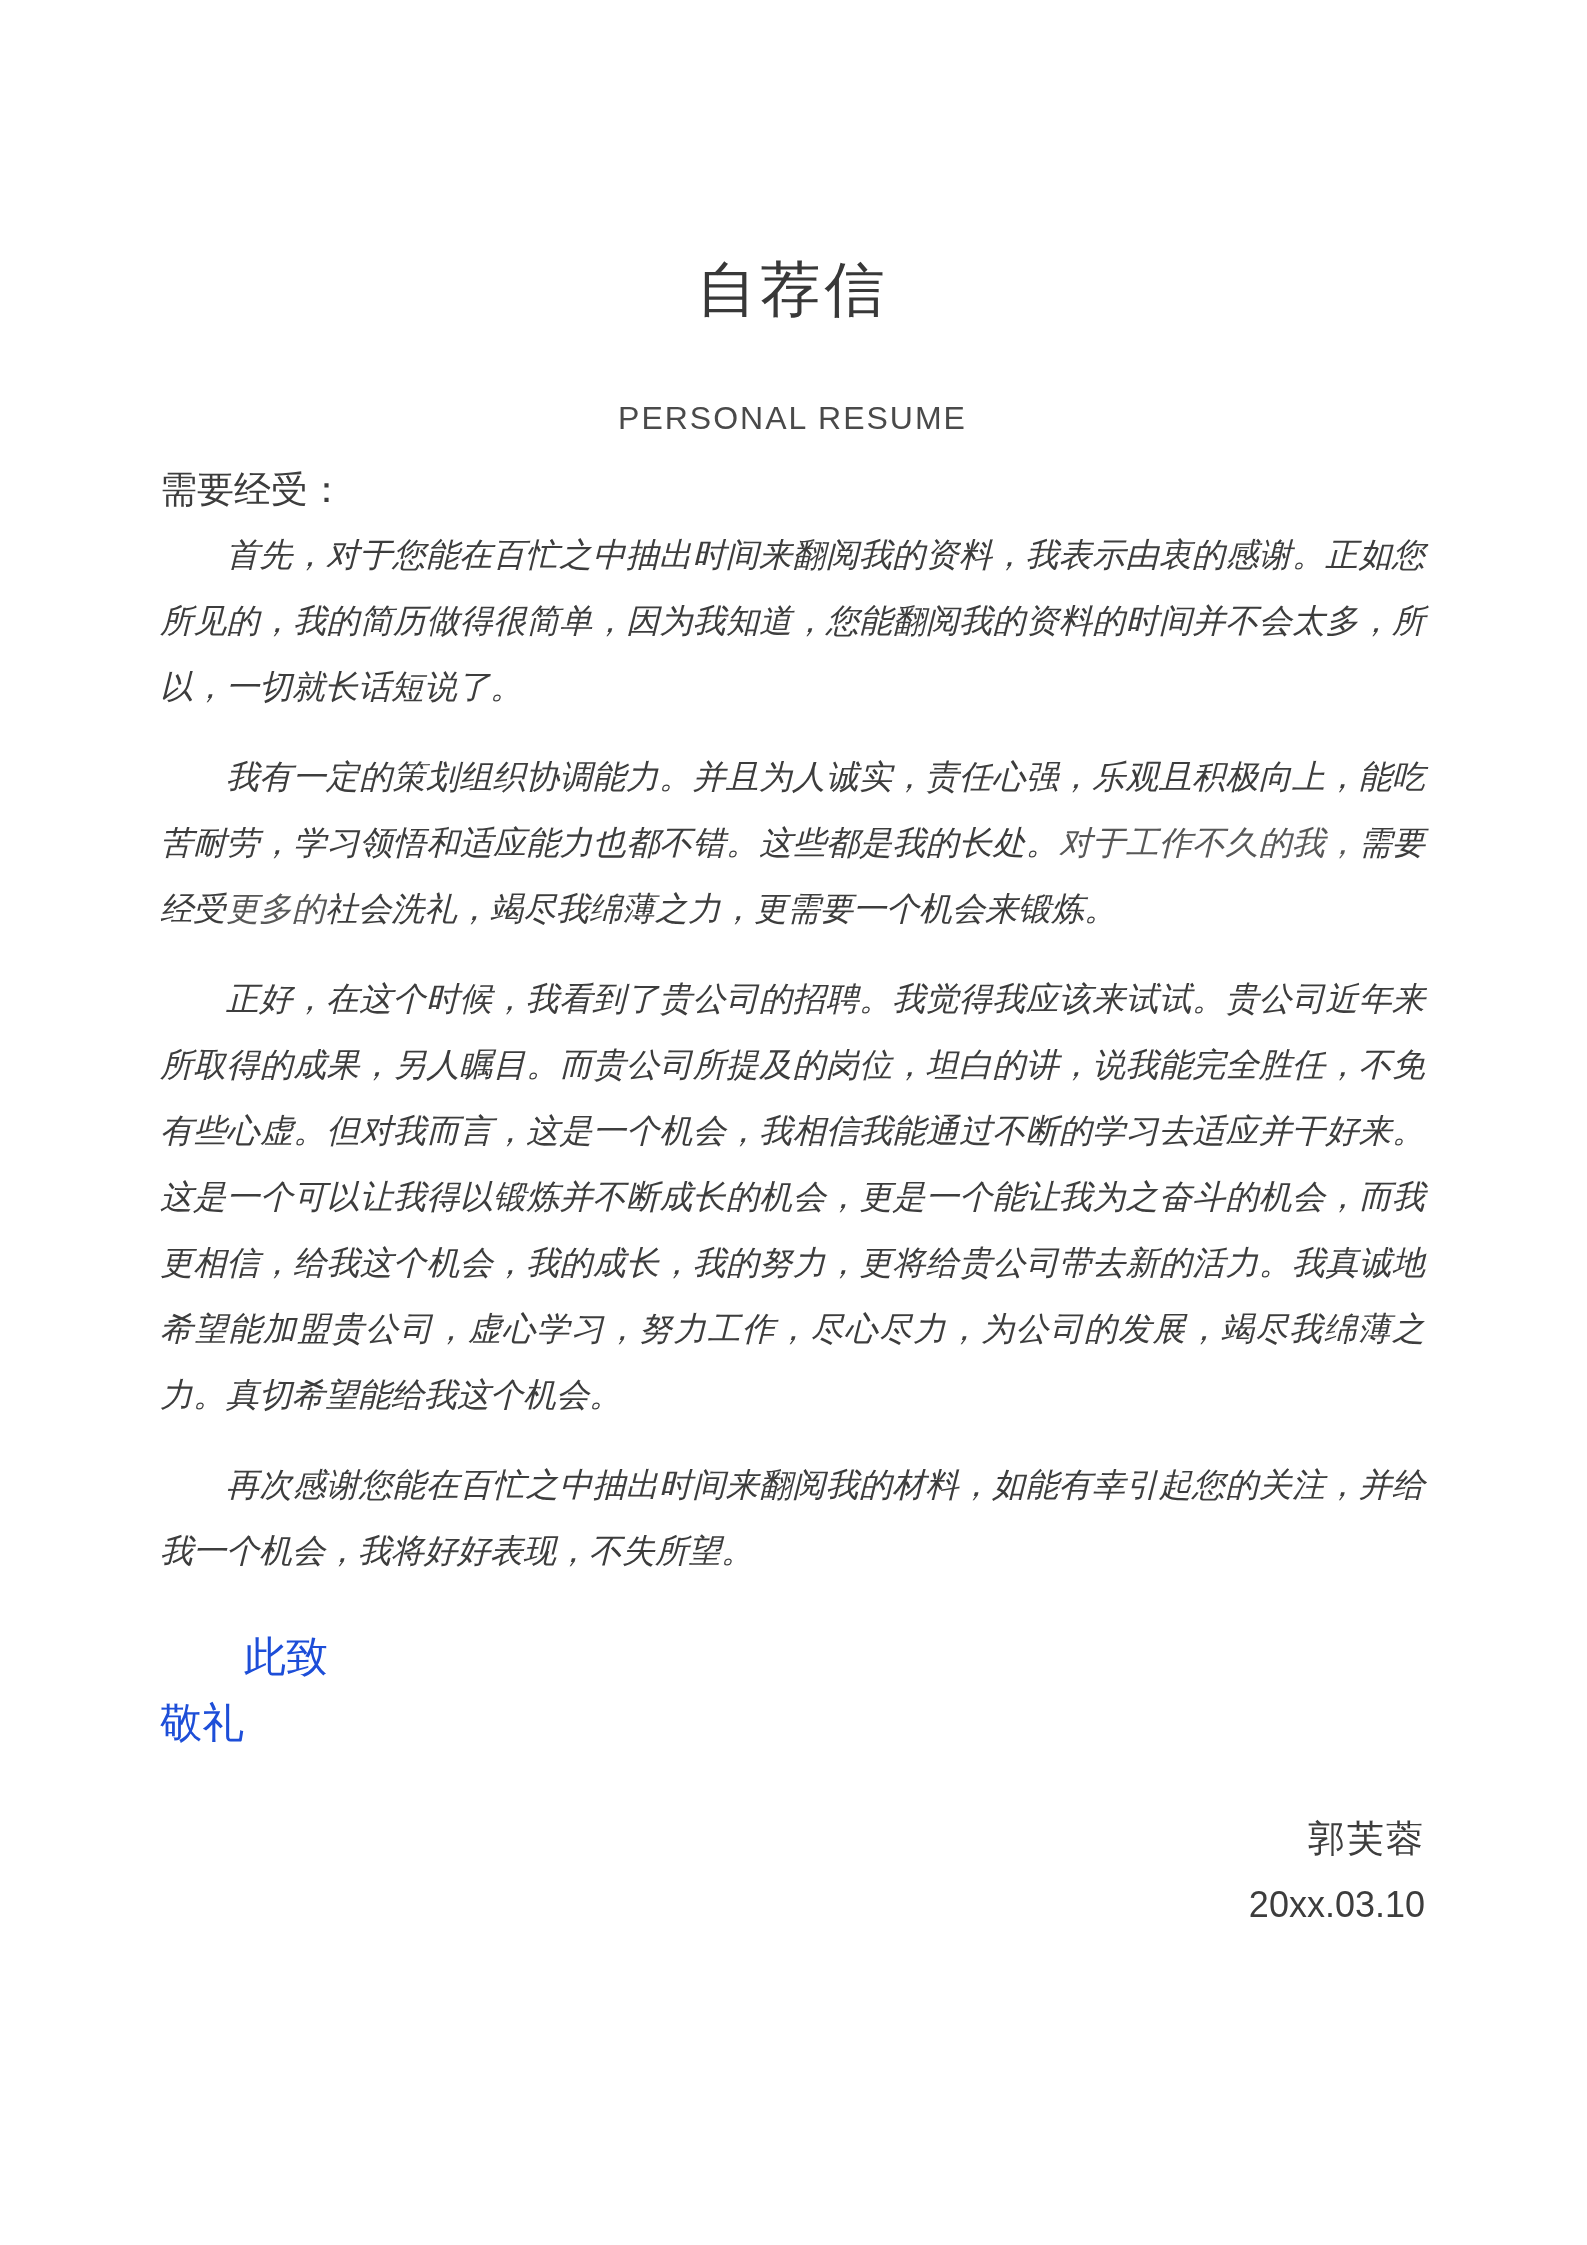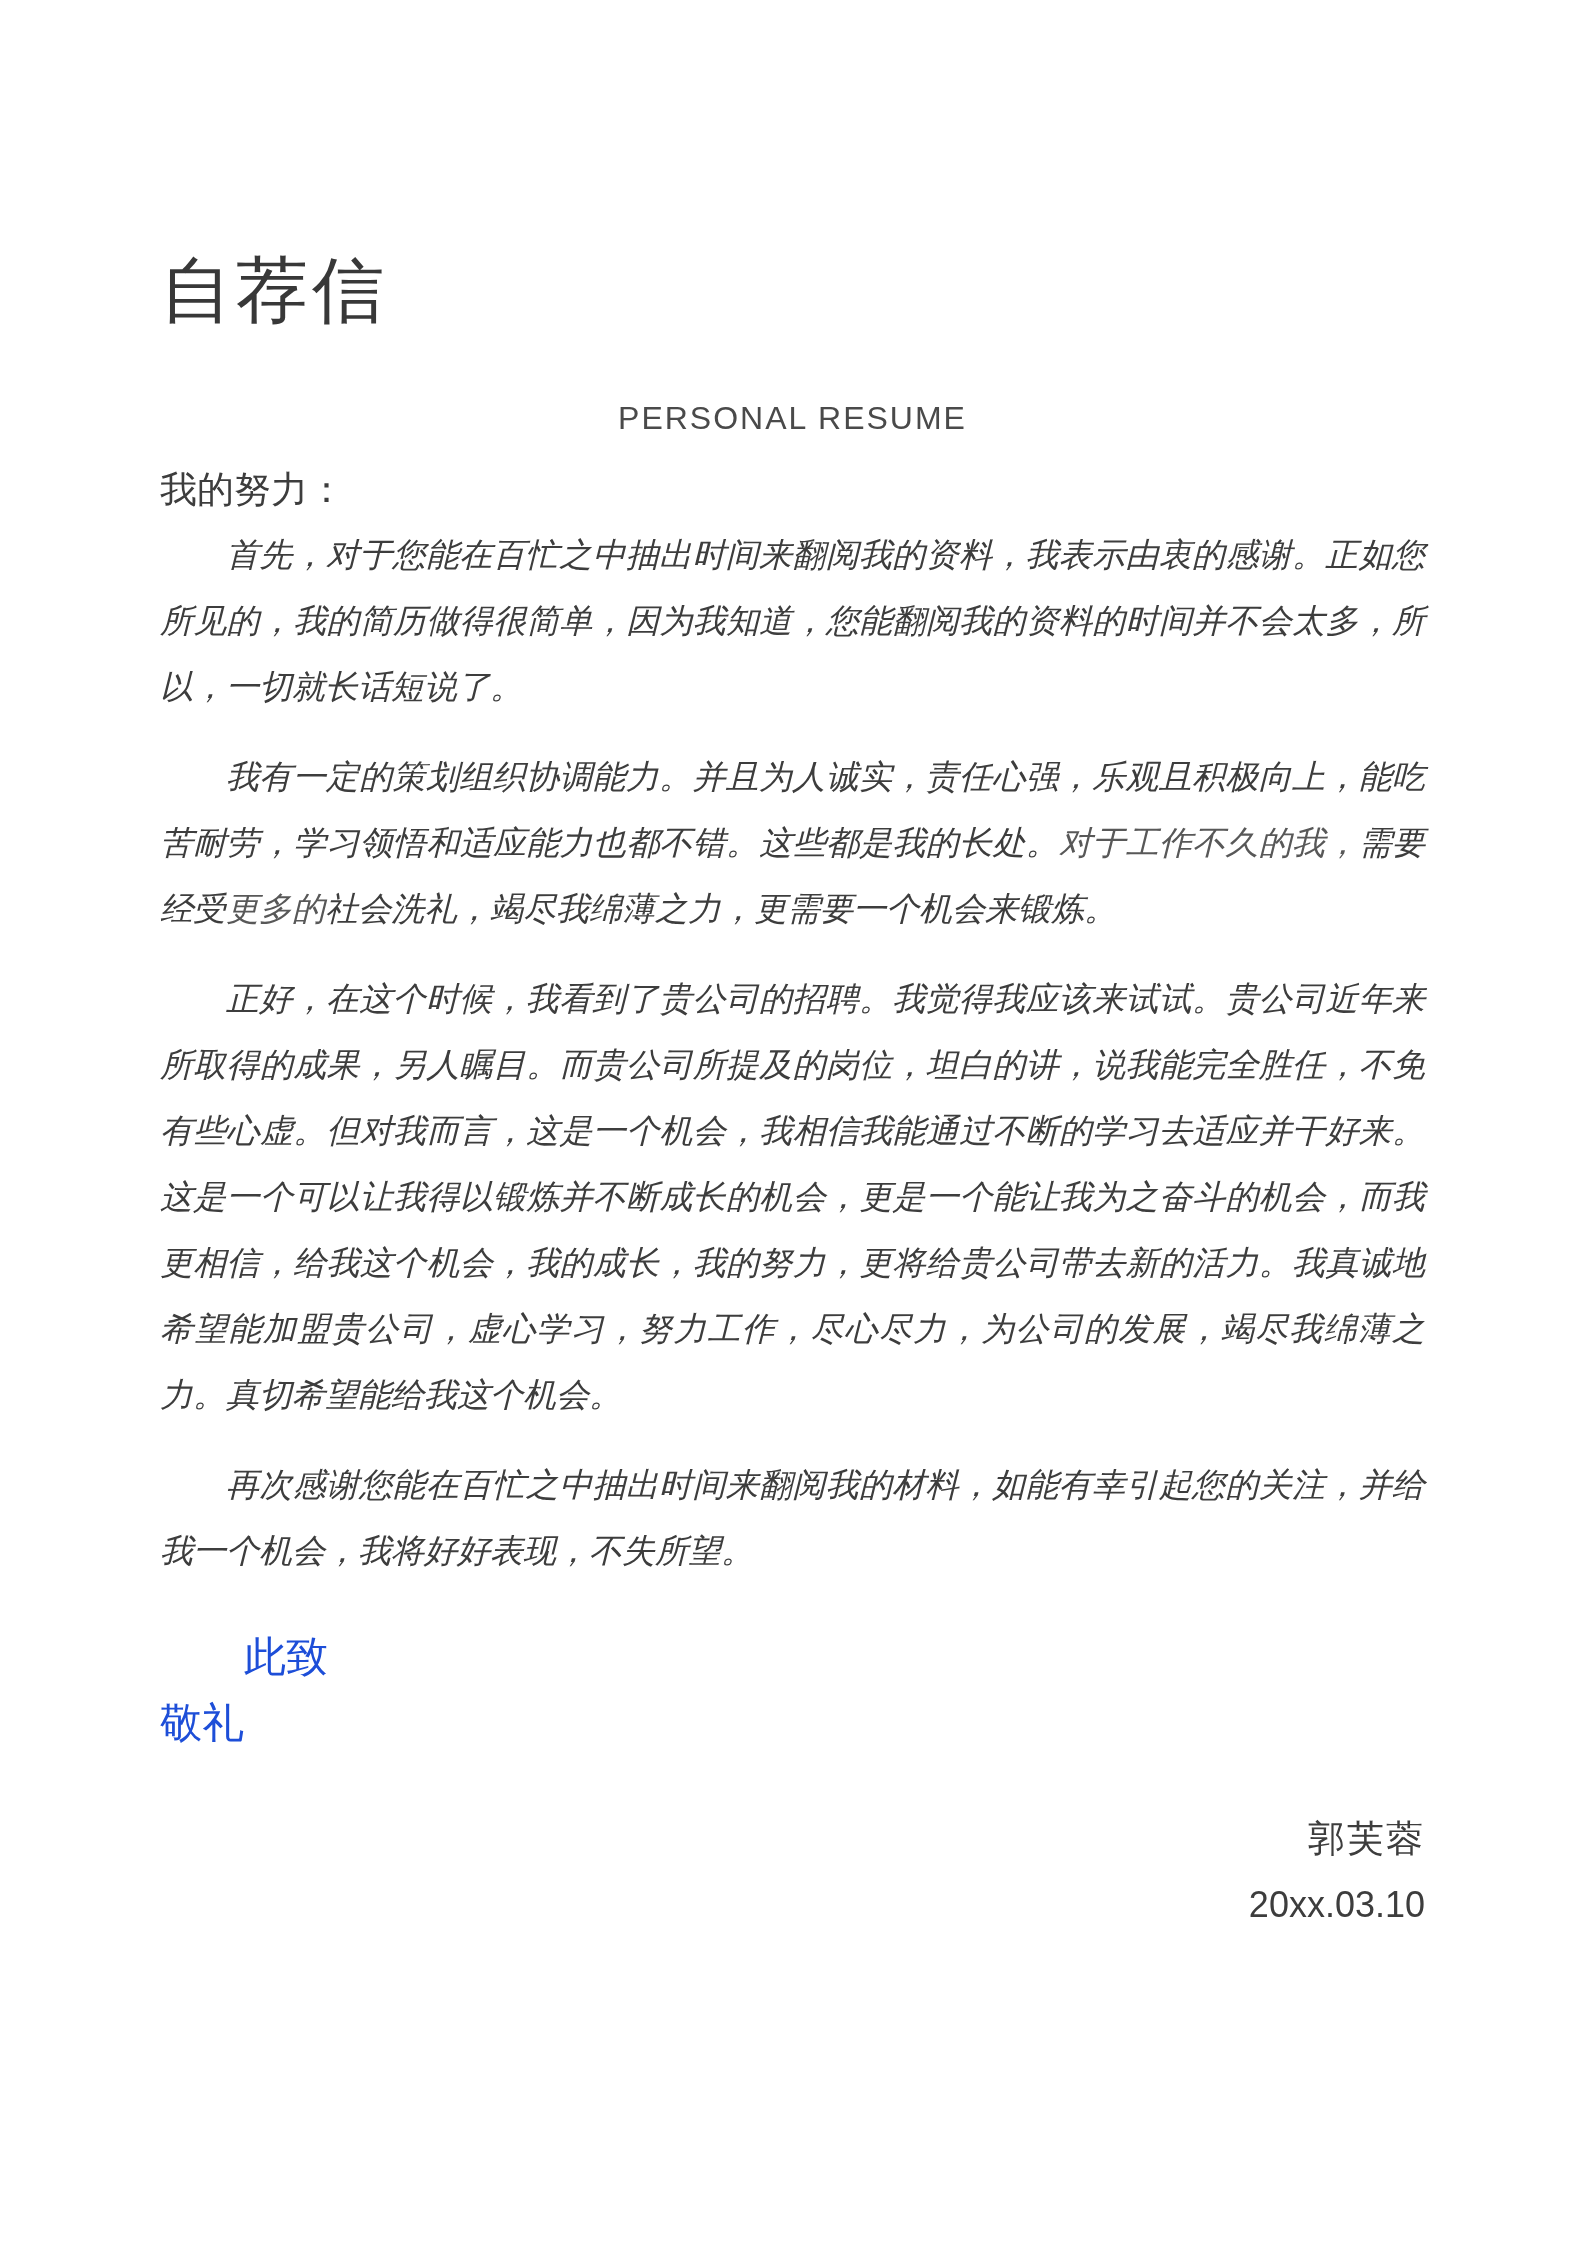--- a/index.html
+++ b/index.html
@@ -14,24 +14,24 @@
     margin: 0 auto;
     background: #ffffff;
     box-sizing: border-box;
     padding: 0 162px 0 160px;
     font-family: "Liberation Sans", "DejaVu Sans", sans-serif;
     color: #3d3d3d;
     overflow: hidden;
   }
   .doc-title {
     margin-top: 220px;
-    font-size: 72px;
+    font-size: 60px;
     line-height: 140px;
     font-weight: 500;
-    text-align: left;
+    text-align: center;
     color: #383838;
     letter-spacing: 4px;
   }
   .doc-subtitle {
     margin-top: 30px;
     font-size: 32px;
     line-height: 56px;
     text-align: center;
     color: #4a4a4a;
     letter-spacing: 2px;
@@ -85,21 +85,21 @@
 </style>
 </head>
 <body>
 
 <div class="page">
 
   <div class="doc-title">自荐信</div>
 
   <div class="doc-subtitle">PERSONAL RESUME</div>
 
-  <div class="salutation">我的努力：</div>
+  <div class="salutation">需要经受：</div>
 
   <div class="body-text">
       <div class="para"><span class="seg">首先，对于您能在百忙之中抽出时间来翻阅我的资料，我表示由衷的感谢。正如您所见的，我的简历做得很简单，因为我知道，您能翻阅我的资料的时间并不会太多，所以，一切就长话短说了。</span></div>
       <div class="para"><span class="seg">我有一定的策划组织协调能力。并且为人诚实，责任心强，乐观且积极向上，能吃苦耐劳，学习领悟和适应能力也都不错。这些都是我的长处。</span><span class="seg seg-light">对于工作不久的我，</span><span class="seg">需要经受</span><span class="seg seg-light">更多的</span><span class="seg">社会洗礼，竭尽我绵薄之力，更需要一个机会来锻炼。</span></div>
       <div class="para"><span class="seg">正好，在这个时候，我看到了贵公司的招聘。我觉得我应该来试试。贵公司近年来所取得的成果，另人瞩目。而贵公司所提及的岗位，坦白的讲，说我能完全胜任，不免有些心虚。但对我而言，这是一个机会，我相信我能通过不断的学习去适应并干好来。这是一个可以让我得以锻炼并不断成长的机会，更是一个能让我为之奋斗的机会，而我更相信，给我这个机会，我的成长，我的努力，更将给贵公司带去新的活力。我真诚地希望能加盟贵公司，虚心学习，努力工作，尽心尽力，为公司的发展，竭尽我绵薄之力。真切希望能给我这个机会。</span></div>
       <div class="para"><span class="seg">再次感谢您能在百忙之中抽出时间来翻阅我的材料，如能有幸引起您的关注，并给我一个机会，我将好好表现，不失所望。</span></div>
     </div>
 
   <div class="closing-block">
     <div class="closing-cizhi">此致</div>

